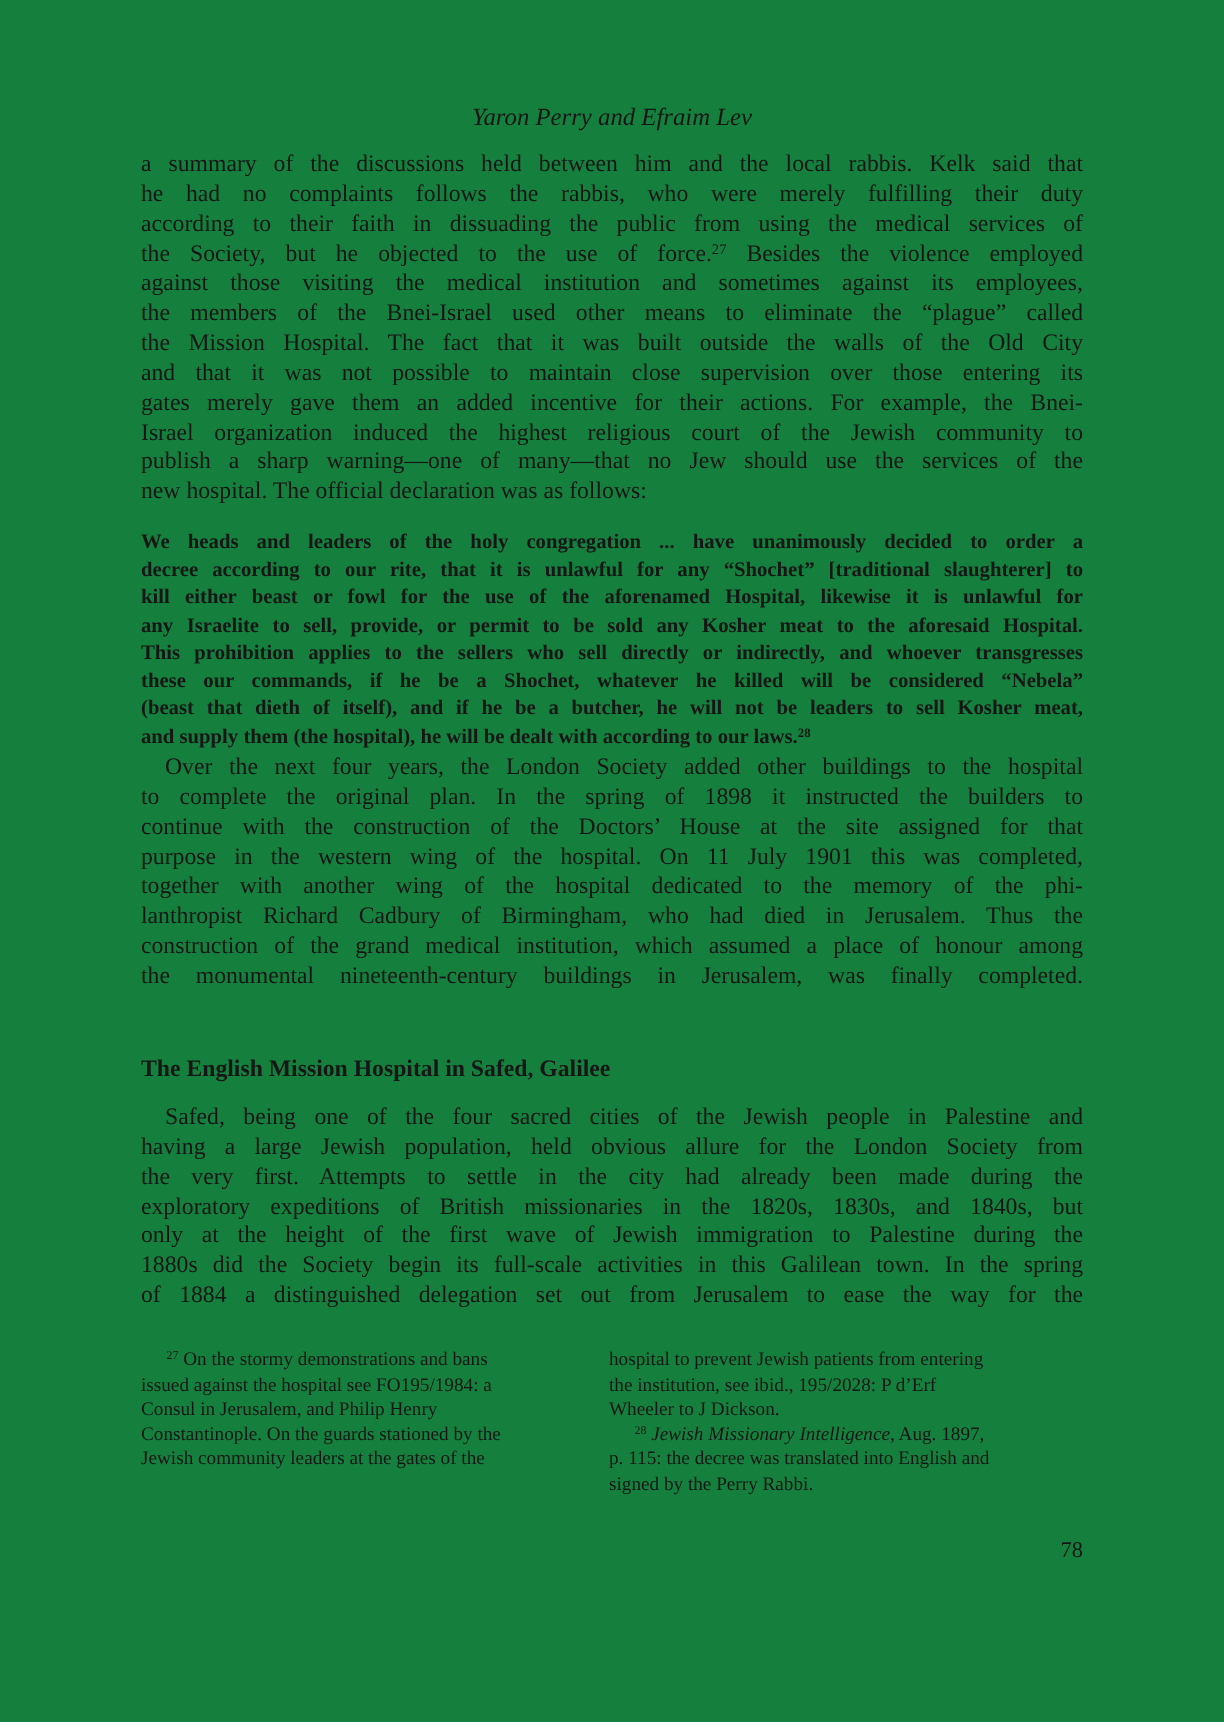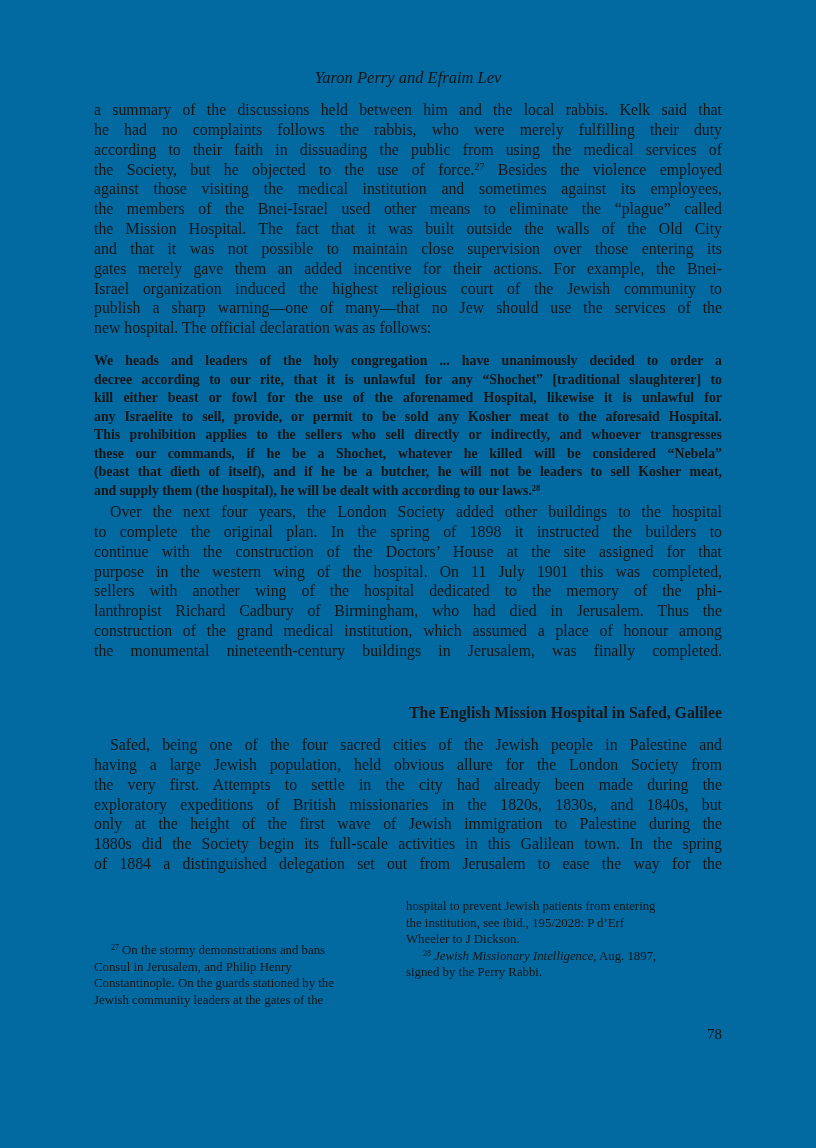--- a/index.html
+++ b/index.html
@@ -1,51 +1,51 @@
 <!DOCTYPE html>
 <html><head>
 <meta charset="utf-8">
 <title>Scanned page</title>
 <style>
   html, body { margin: 0; padding: 0; background: #ffffff; }
   .page {
     position: relative;
     width: 816px;
     height: 1148px;
-    background: #0369a1;
+    background: #15803d;
     font-family: "Liberation Serif", "DejaVu Serif", serif;
     color: #161616;
     overflow: hidden;
   }
   .abs { position: absolute; left: 94px; width: 628px; }
   .running-head {
     top: 68px;
     text-align: center;
     font-style: italic;
     font-size: 16.5px;
     line-height: 20px;
   }
   .para { font-size: 15.8px; line-height: 19.85px; }
   .quote { font-size: 13.8px; line-height: 18.5px; font-weight: bold; }
   .section-heading {
     top: 703px;
     margin: 0;
-    text-align: right;
+    text-align: left;
     font-size: 15.8px;
     font-weight: bold;
     line-height: 20px;
   }
   .footnotes {
     top: 898px;
     display: flex;
     gap: 13px;
     font-size: 12.8px;
     line-height: 16.6px;
   }
-  .fn-col-left  { width: 299px; margin-top: 44px; }
+  .fn-col-left  { width: 299px; }
   .fn-col-right { width: 316px; }
   .page-number {
     top: 1026px;
     text-align: right;
     font-size: 15px;
   }
   .line { text-align: justify; text-align-last: justify; }
   .line.ragged { text-align-last: left; }
   .fn-col .line { text-align: left; text-align-last: auto; }
   .indent-first .line:first-child { text-indent: 16px; }
@@ -89,49 +89,51 @@
       <div class="line">these our commands, if he be a Shochet, whatever he killed will be considered “Nebela”</div>
       <div class="line">(beast that dieth of itself), and if he be a butcher, he will not be leaders to sell Kosher meat,</div>
       <div class="line ragged">and supply them (the hospital), he will be dealt with according to our laws.<sup>28</sup></div>
     </div>
 
   <div class="abs para indent-first" style="top:502px">
       <div class="line">Over the next four years, the London Society added other buildings to the hospital</div>
       <div class="line">to complete the original plan. In the spring of 1898 it instructed the builders to</div>
       <div class="line">continue with the construction of the Doctors’ House at the site assigned for that</div>
       <div class="line">purpose in the western wing of the hospital. On 11 July 1901 this was completed,</div>
-      <div class="line">sellers with another wing of the hospital dedicated to the memory of the phi-</div>
+      <div class="line">together with another wing of the hospital dedicated to the memory of the phi-</div>
       <div class="line">lanthropist Richard Cadbury of Birmingham, who had died in Jerusalem. Thus the</div>
       <div class="line">construction of the grand medical institution, which assumed a place of honour among</div>
       <div class="line">the monumental nineteenth-century buildings in Jerusalem, was finally completed.</div>
     </div>
 
   <h2 class="abs section-heading">The English Mission Hospital in Safed, Galilee</h2>
 
   <div class="abs para indent-first" style="top:735px">
       <div class="line">Safed, being one of the four sacred cities of the Jewish people in Palestine and</div>
       <div class="line">having a large Jewish population, held obvious allure for the London Society from</div>
       <div class="line">the very first. Attempts to settle in the city had already been made during the</div>
       <div class="line">exploratory expeditions of British missionaries in the 1820s, 1830s, and 1840s, but</div>
       <div class="line">only at the height of the first wave of Jewish immigration to Palestine during the</div>
       <div class="line">1880s did the Society begin its full-scale activities in this Galilean town. In the spring</div>
       <div class="line">of 1884 a distinguished delegation set out from Jerusalem to ease the way for the</div>
     </div>
 
   <div class="abs footnotes">
     <div class="fn-col fn-col-left">
         <div class="line fn-indent"><sup>27</sup> On the stormy demonstrations and bans</div>
+        <div class="line">issued against the hospital see FO195/1984: a</div>
         <div class="line">Consul in Jerusalem, and Philip Henry</div>
         <div class="line">Constantinople. On the guards stationed by the</div>
         <div class="line">Jewish community leaders at the gates of the</div>
       </div>
     <div class="fn-col fn-col-right">
         <div class="line">hospital to prevent Jewish patients from entering</div>
         <div class="line">the institution, see ibid., 195/2028: P d’Erf</div>
         <div class="line">Wheeler to J Dickson.</div>
         <div class="line fn-indent"><sup>28</sup> <i>Jewish Missionary Intelligence</i>, Aug. 1897,</div>
+        <div class="line">p. 115: the decree was translated into English and</div>
         <div class="line">signed by the Perry Rabbi.</div>
       </div>
   </div>
 
   <div class="abs page-number">78</div>
 
 </div>
 
 </body></html>

